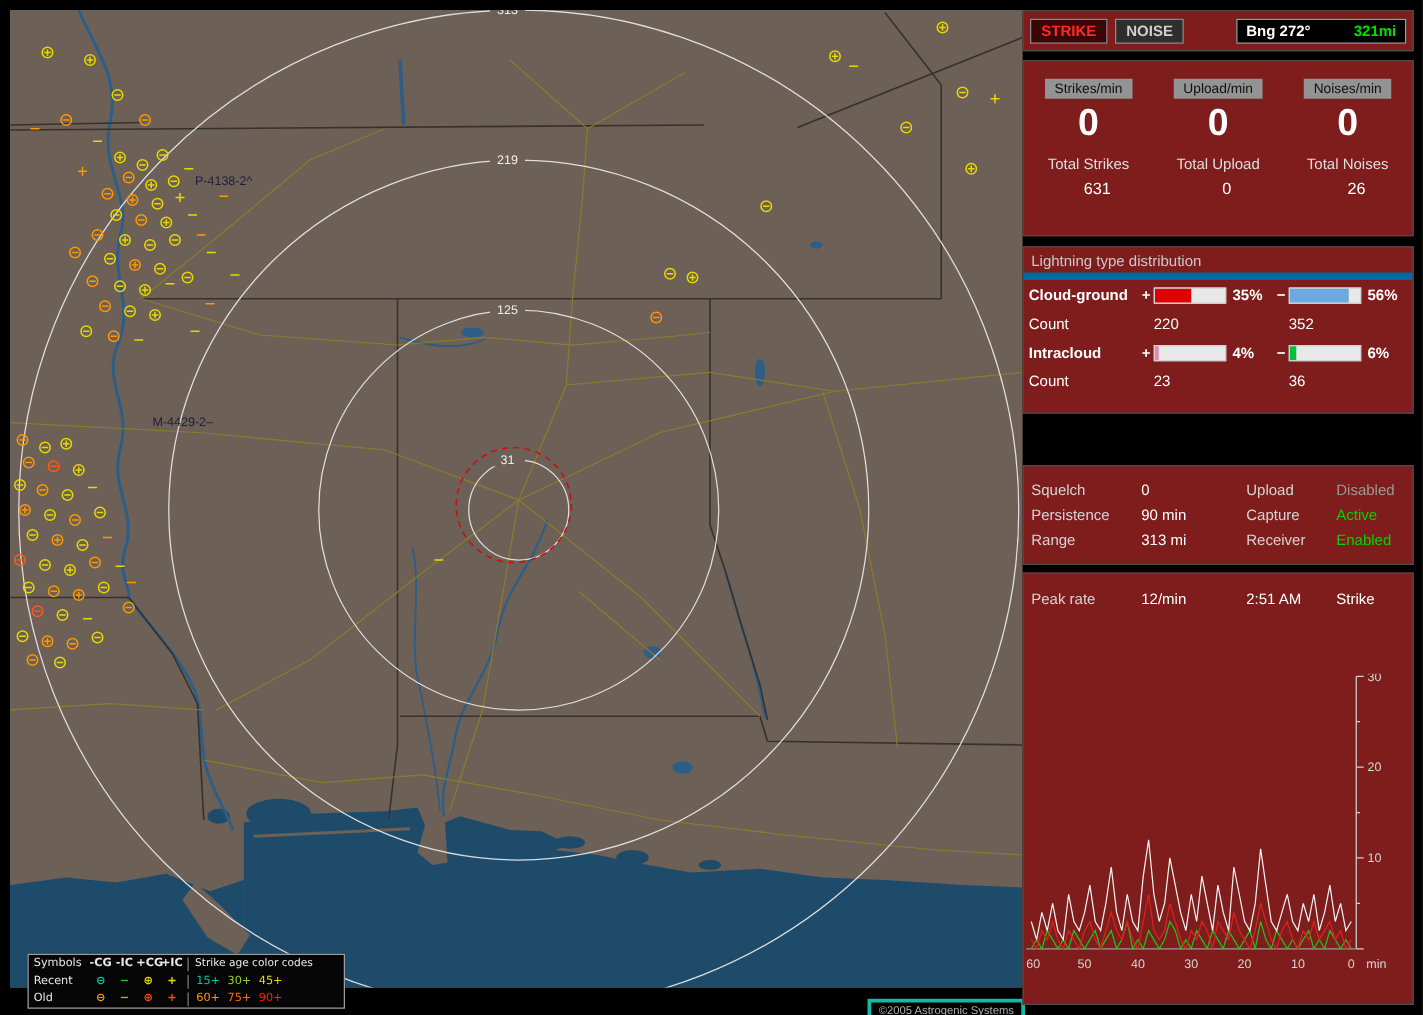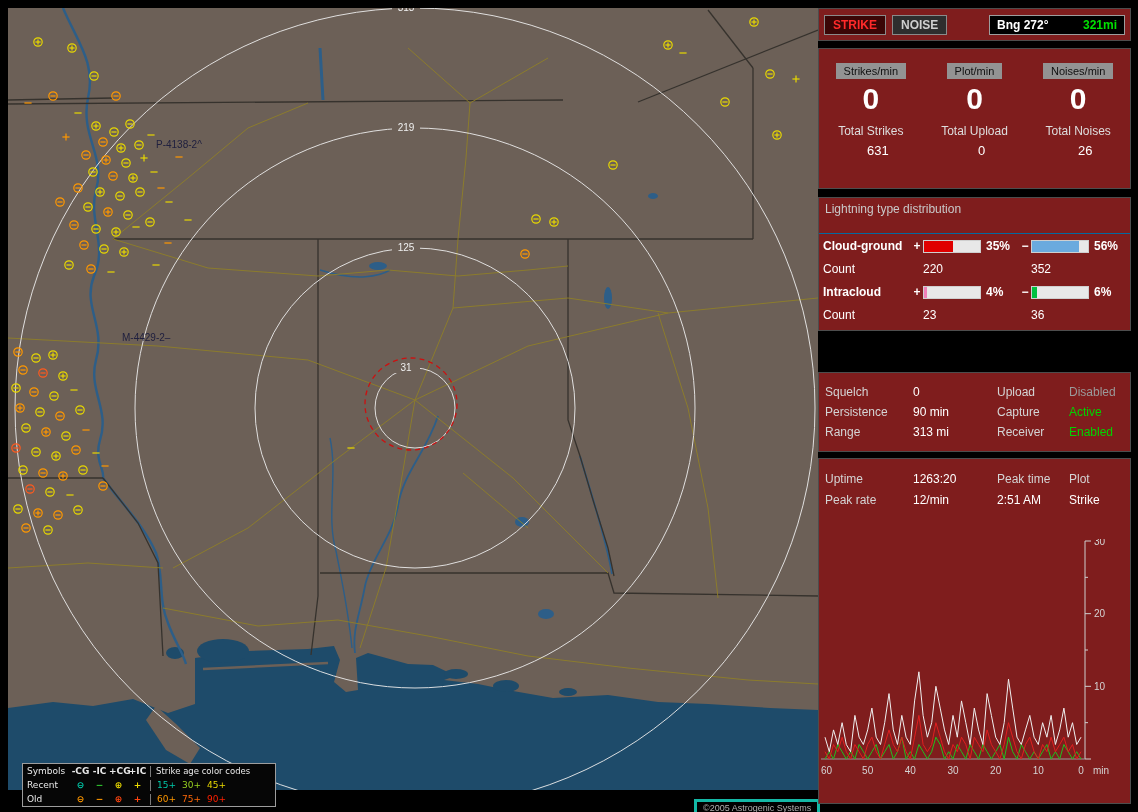--- a/index.html
+++ b/index.html
@@ -45,21 +45,21 @@
   
   .counters{top:48px;height:141px;display:flex;justify-content:flex-end;}
   .ccol{flex:1;text-align:center;padding-top:12px;}
   .badge{display:inline-block;background:#939393;color:#101010;font-size:11px;padding:2px 8px;}
   .bigzero{font-size:30px;font-weight:bold;color:#fff;margin-top:4px;line-height:32px;}
   .tlabel{color:#dedede;font-size:12px;margin-top:9px;}
   .tvalue{color:#fff;font-size:13px;margin-top:5px;padding-left:14px;}
 
   
   .dist{top:197px;height:134px;}
-  .dist-title{color:#c9c9c9;font-size:12px;padding:4px 6px 17px;border-bottom:1px solid #0369a1;}
+  .dist-title{color:#c9c9c9;font-size:12px;padding:4px 6px 2px;border-bottom:6px solid #0369a1;}
   .drow{display:grid;grid-template-columns:88px 12px 58px 38px 12px 58px 34px;
     align-items:center;height:24px;padding:0 4px;}
   .crow{display:grid;grid-template-columns:88px 12px 58px 38px 12px 58px 34px;
     align-items:center;height:22px;padding:0 4px;}
   .dname{font-weight:bold;font-size:12px;color:#fff;}
   .dsign{font-weight:bold;font-size:12px;color:#fff;text-align:center;}
   .dbar{width:56px;height:11px;border:1px solid #cfcfcf;background:#e8e8e8;position:relative;}
   .dbar i{display:block;height:100%;}
   .dpct{font-weight:bold;font-size:12px;color:#fff;padding-left:5px;}
   .dcount{font-size:12px;color:#fff;}
@@ -622,21 +622,21 @@
   </div>
 
   <div class="pbox counters">
     <div class="ccol">
       <span class="badge">Strikes/min</span>
       <div class="bigzero">0</div>
       <div class="tlabel">Total Strikes</div>
       <div class="tvalue">631</div>
     </div>
     <div class="ccol">
-      <span class="badge">Plot/min</span>
+      <span class="badge">Upload/min</span>
       <div class="bigzero">0</div>
       <div class="tlabel">Total Upload</div>
       <div class="tvalue">0</div>
     </div>
     <div class="ccol">
       <span class="badge">Noises/min</span>
       <div class="bigzero">0</div>
       <div class="tlabel">Total Noises</div>
       <div class="tvalue">26</div>
     </div>
@@ -704,26 +704,20 @@
     <span class="lbl">Capture</span>
     <span class="val-green">Active</span>
 
     <span class="lbl">Range</span>
     <span class="val">313 mi</span>
     <span class="lbl">Receiver</span>
     <span class="val-green">Enabled</span>
   </div>
 
   <div class="pbox bottom">
-    <div class="brow">
-      <span class="lbl">Uptime</span>
-      <span class="val">1263:20</span>
-      <span class="lbl">Peak time</span>
-      <span class="lbl">Plot</span>
-    </div>
     <div class="brow">
       <span class="lbl">Peak rate</span>
       <span class="val">12/min</span>
       <span class="val">2:51 AM</span>
       <span class="val">Strike</span>
     </div>
     <svg id="trend-svg" class="trend-svg" width="306" height="252" viewBox="0 0 306 252">
         <line x1="264" y1="2" x2="264" y2="220" stroke="#cfcfcf" stroke-width="1"></line>
         <line x1="0" y1="220" x2="264" y2="220" stroke="#9a9a9a" stroke-width="1"></line>
         <line x1="264" y1="220" x2="270" y2="220" stroke="#cfcfcf" stroke-width="1"></line>

